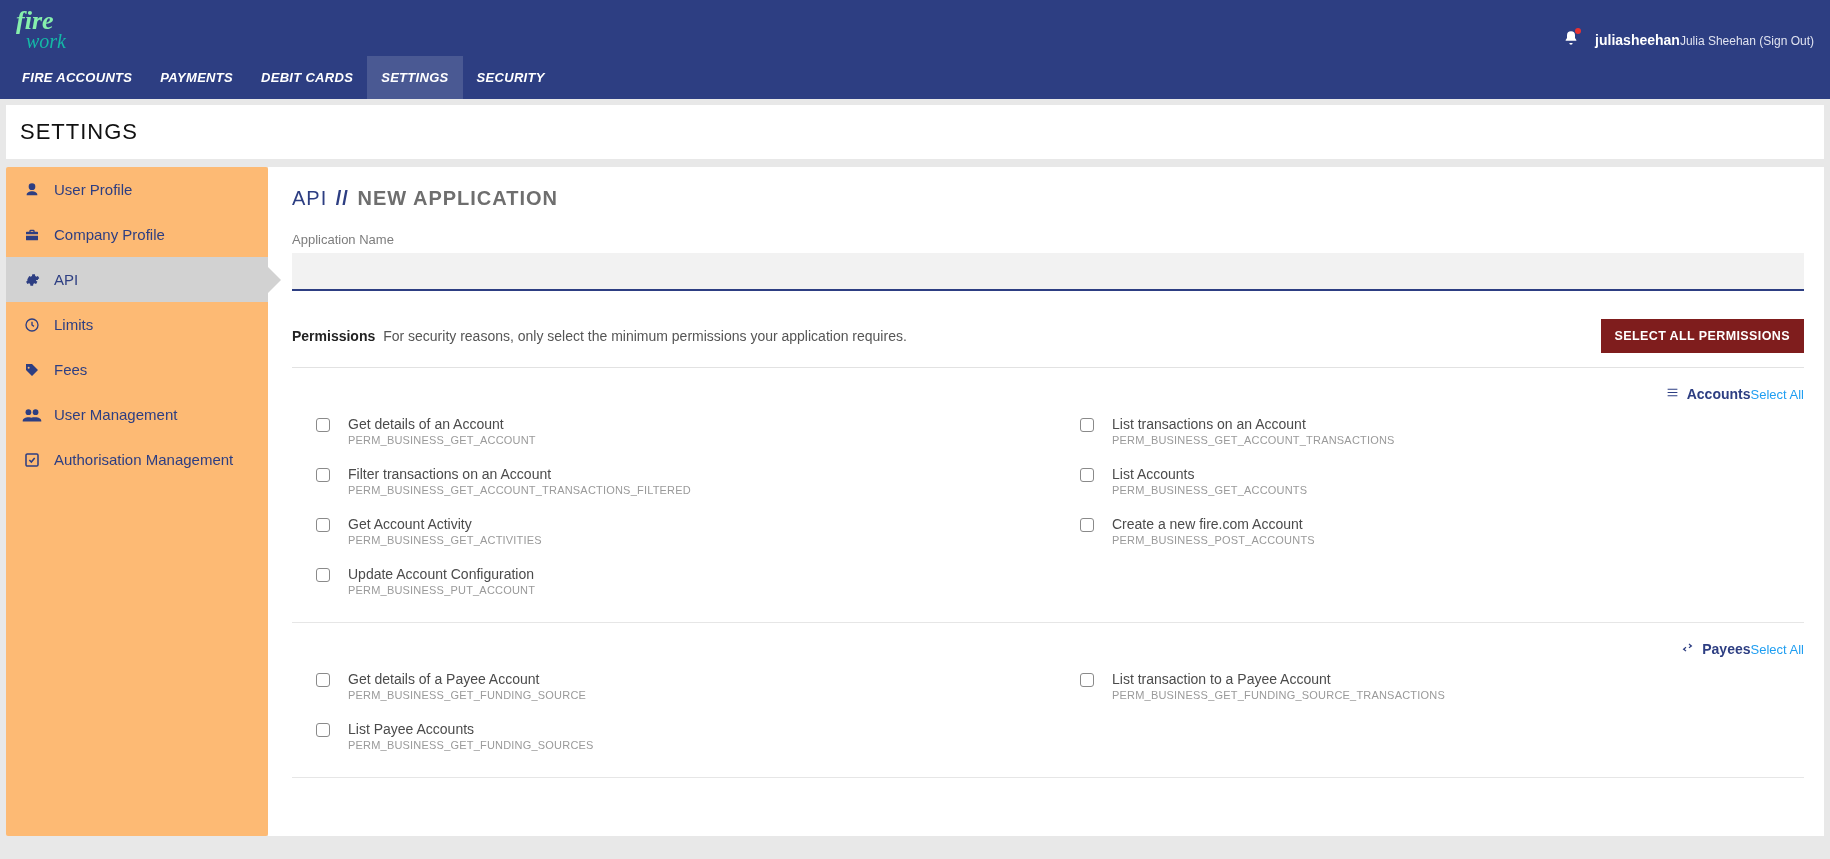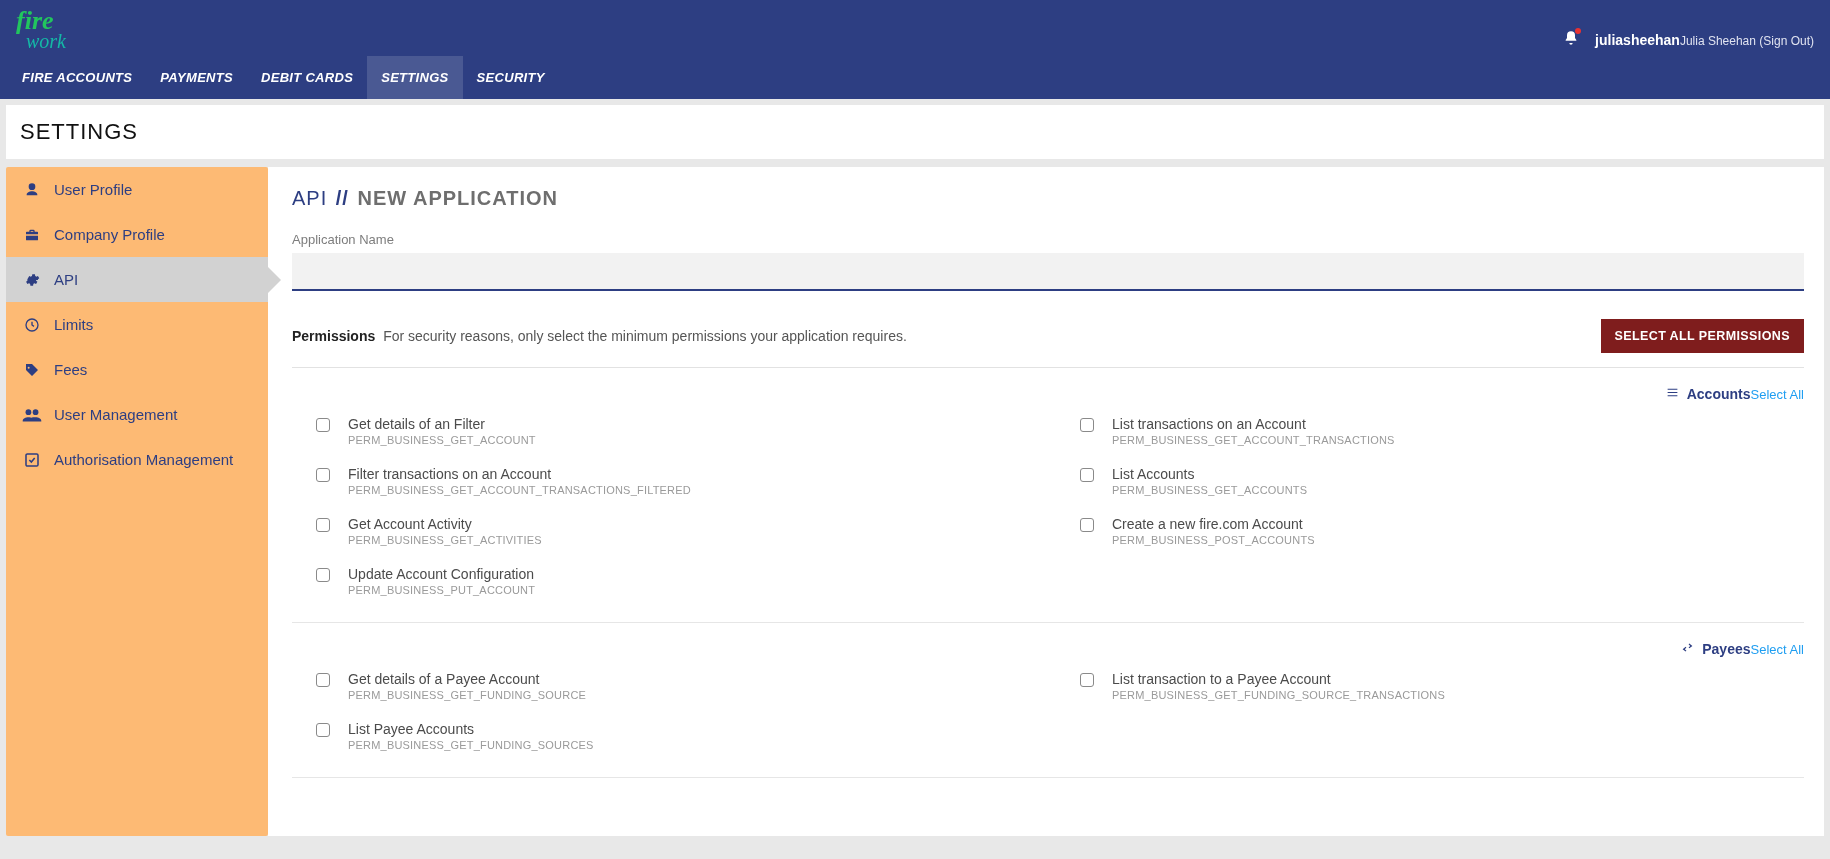--- a/index.html
+++ b/index.html
@@ -2,21 +2,21 @@
 <html><head>
 <meta charset="utf-8">
 <style>
   * { box-sizing: border-box; margin: 0; padding: 0; }
   body { font-family: -apple-system, BlinkMacSystemFont, "Segoe UI", Arial, sans-serif; font-size: 14px; color: #333; background: #e8e8e8; }
 
   .topbar { background: #2d3e82; color: #fff; position: relative; }
   .topbar-inner { display: flex; align-items: flex-end; justify-content: space-between; padding: 0 16px 0 16px; }
   .logo-area { padding: 6px 0 0 0; display: flex; align-items: flex-start; }
   .logo-glyph { width: 65px; height: 50px; display: flex; flex-direction: column; align-items: flex-start; justify-content: center; }
-  .logo-fire { font-family: Georgia, "Times New Roman", serif; font-style: italic; font-weight: 700; font-size: 26px; color: #22c55e; line-height: 0.9; }
+  .logo-fire { font-family: Georgia, "Times New Roman", serif; font-style: italic; font-weight: 700; font-size: 26px; color: #86efac; line-height: 0.9; }
   .logo-work { font-family: Georgia, serif; font-style: italic; font-size: 20px; color: #14b8a6; margin-left: 10px; margin-top: -2px; }
 
   .user-block { text-align: right; padding: 6px 0; display: flex; align-items: center; gap: 16px; }
   .bell { position: relative; font-size: 16px; color: #fff; cursor: pointer; }
   .bell-dot { position: absolute; top: -2px; right: -2px; width: 6px; height: 6px; background: #e83232; border-radius: 50%; }
   .user-names { display: flex; flex-direction: row; align-items: flex-end; }
   .user-names .un1 { font-weight: 700; font-size: 14px; color: #fff; }
   .user-names .un2 { font-size: 12px; color: #e0e3f0; cursor: pointer; }
 
   .mainnav { display: flex; padding: 0 8px; }
@@ -201,21 +201,21 @@
                   <path d="M3 5h18v2H3zm0 6h18v2H3zm0 6h18v2H3z"></path>
                 </svg></span>
               <span>Accounts</span>
             </div>
             <span class="select-all-link">Select All</span>
           </div>
           <div class="perm-grid">
             <div class="perm-item">
               <span class="perm-cb"></span>
               <div class="perm-body">
-                <div class="p-title">Get details of an Filter</div>
+                <div class="p-title">Get details of an Account</div>
                 <div class="p-code">PERM_BUSINESS_GET_ACCOUNT</div>
               </div>
             </div>
             <div class="perm-item">
               <span class="perm-cb"></span>
               <div class="perm-body">
                 <div class="p-title">List transactions on an Account</div>
                 <div class="p-code">PERM_BUSINESS_GET_ACCOUNT_TRANSACTIONS</div>
               </div>
             </div>

